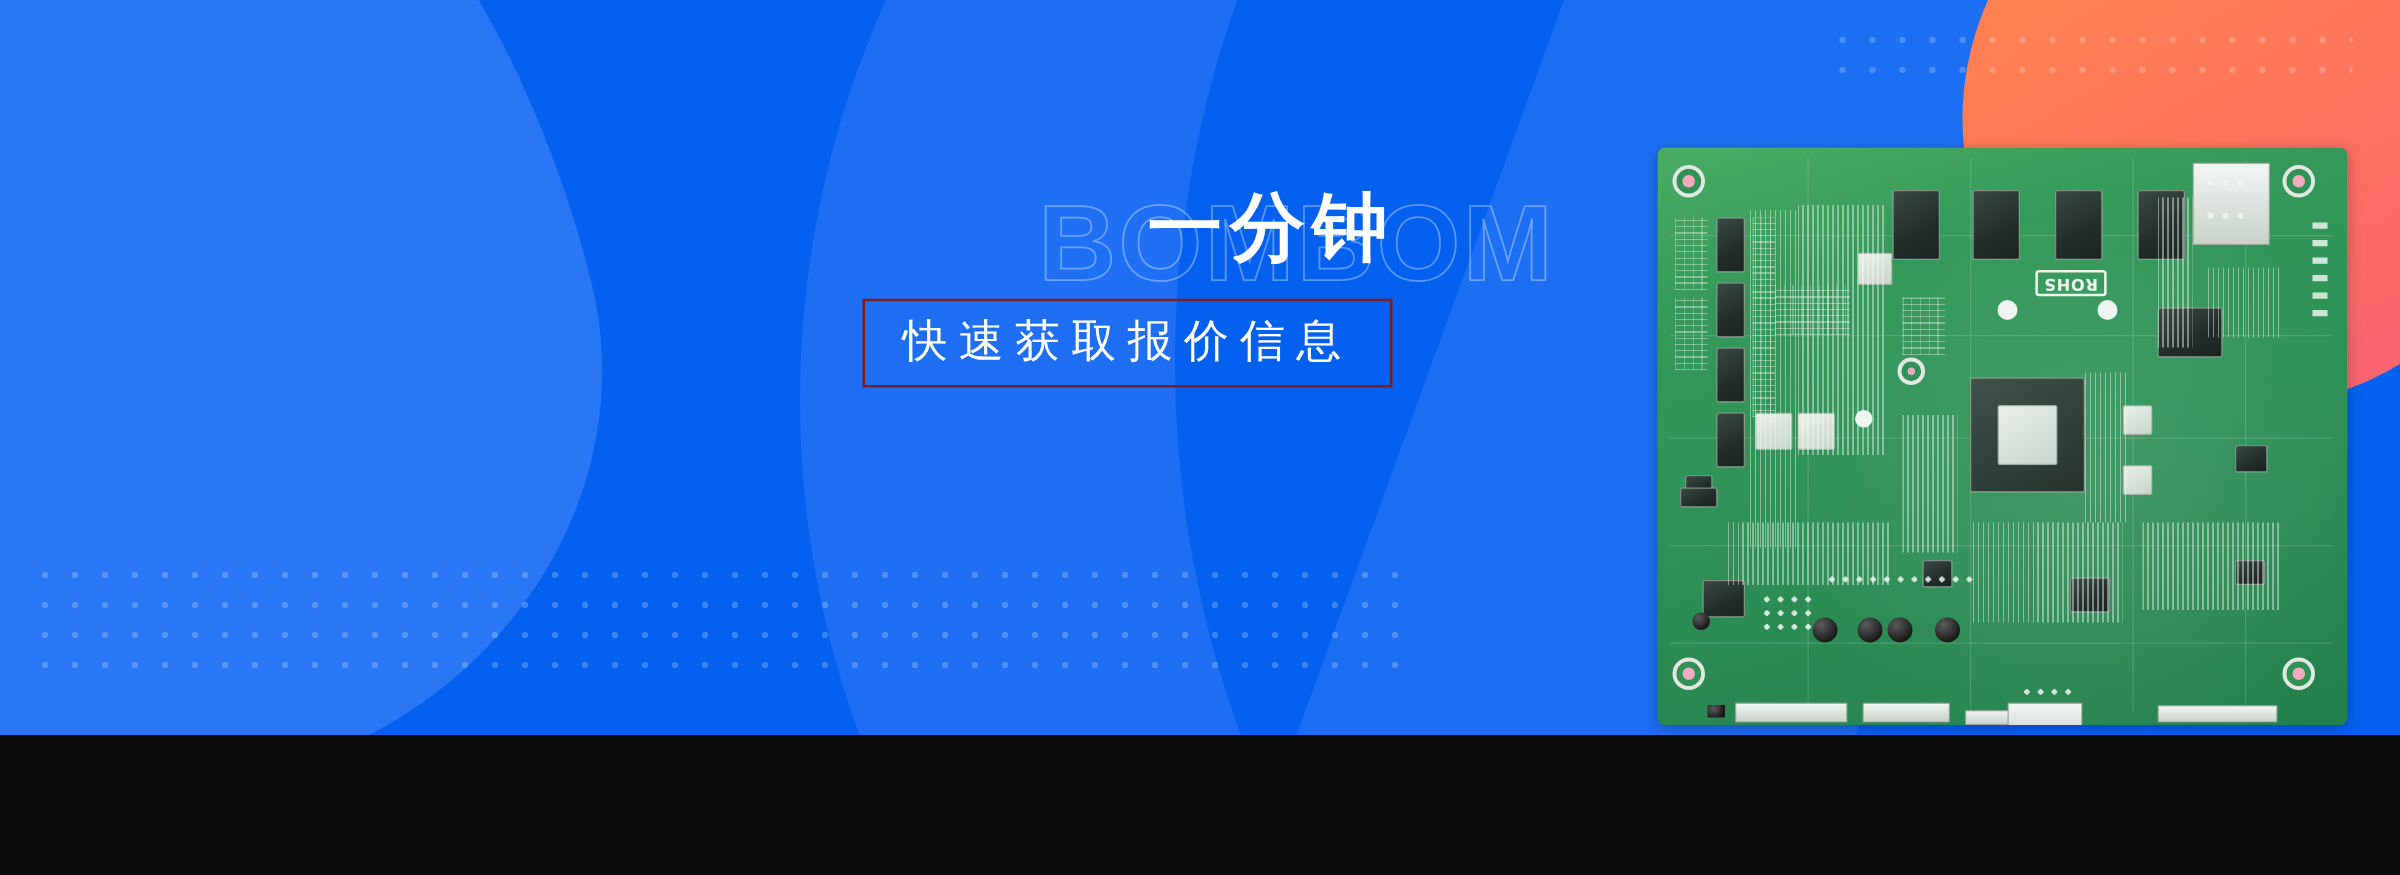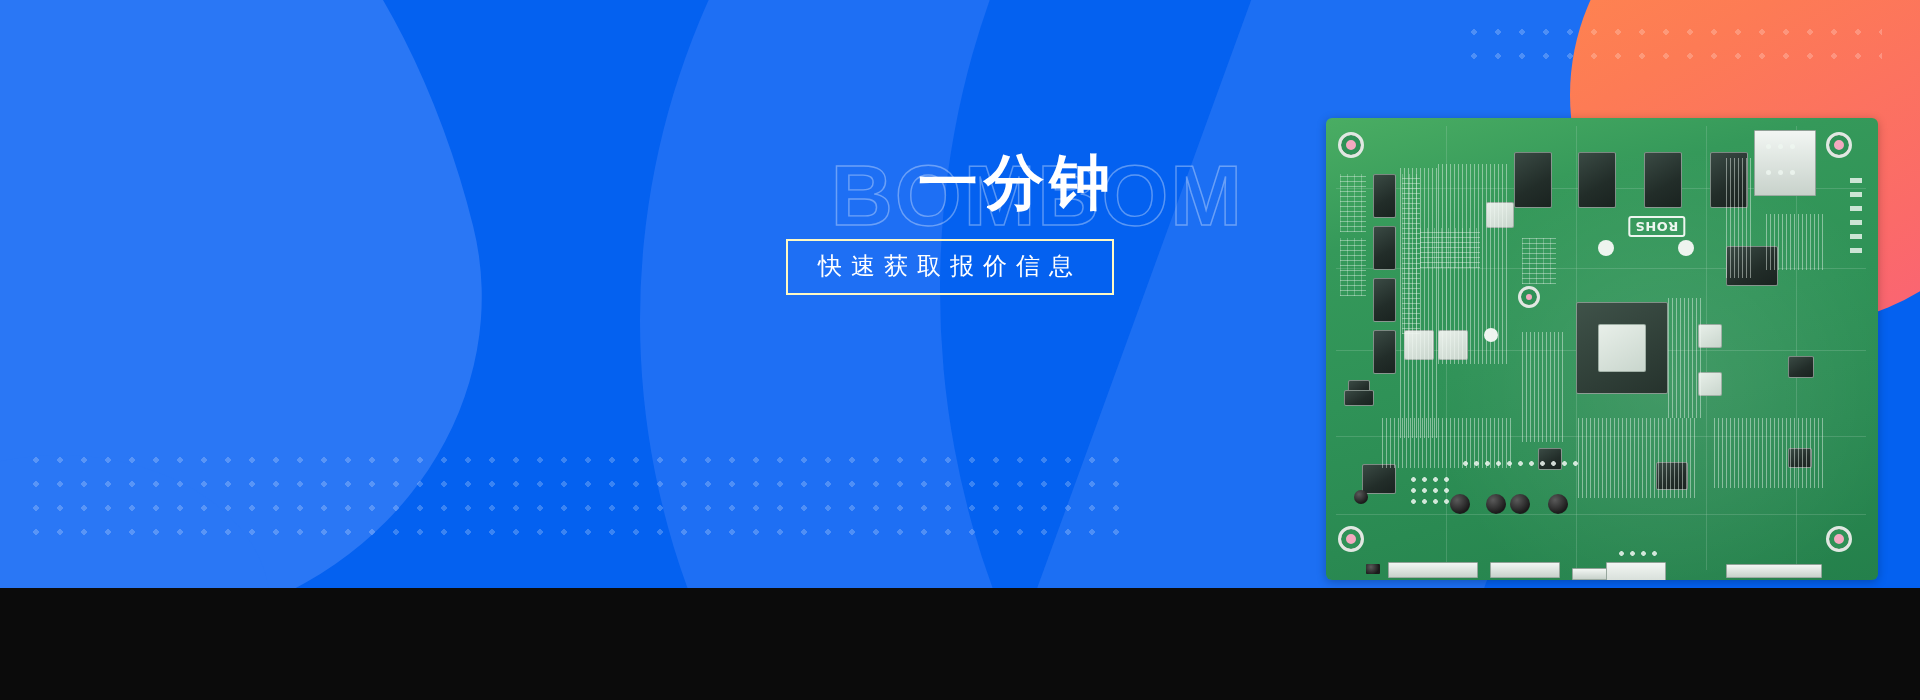--- a/index.html
+++ b/index.html
@@ -118,23 +118,23 @@
   }
   .headline .l1 { display:block; }
   .headline .l2 { display:block; margin-top:4px; }
 
   .cta {
     position:relative;
     z-index:3;
     display:inline-block;
     margin-top:26px;
     padding:10px 30px 12px;
-    border:2px solid #fef9c3;
+    border:2px solid #7f1d1d;
     color:#ffffff;
-    font-size:24px;
+    font-size:36px;
     letter-spacing:9px;
     line-height:1.25;
     font-family:"DejaVu Sans", sans-serif;
     white-space:nowrap;
     background:transparent;
     cursor:pointer;
   }
 
   .tagline {
     position:relative;

